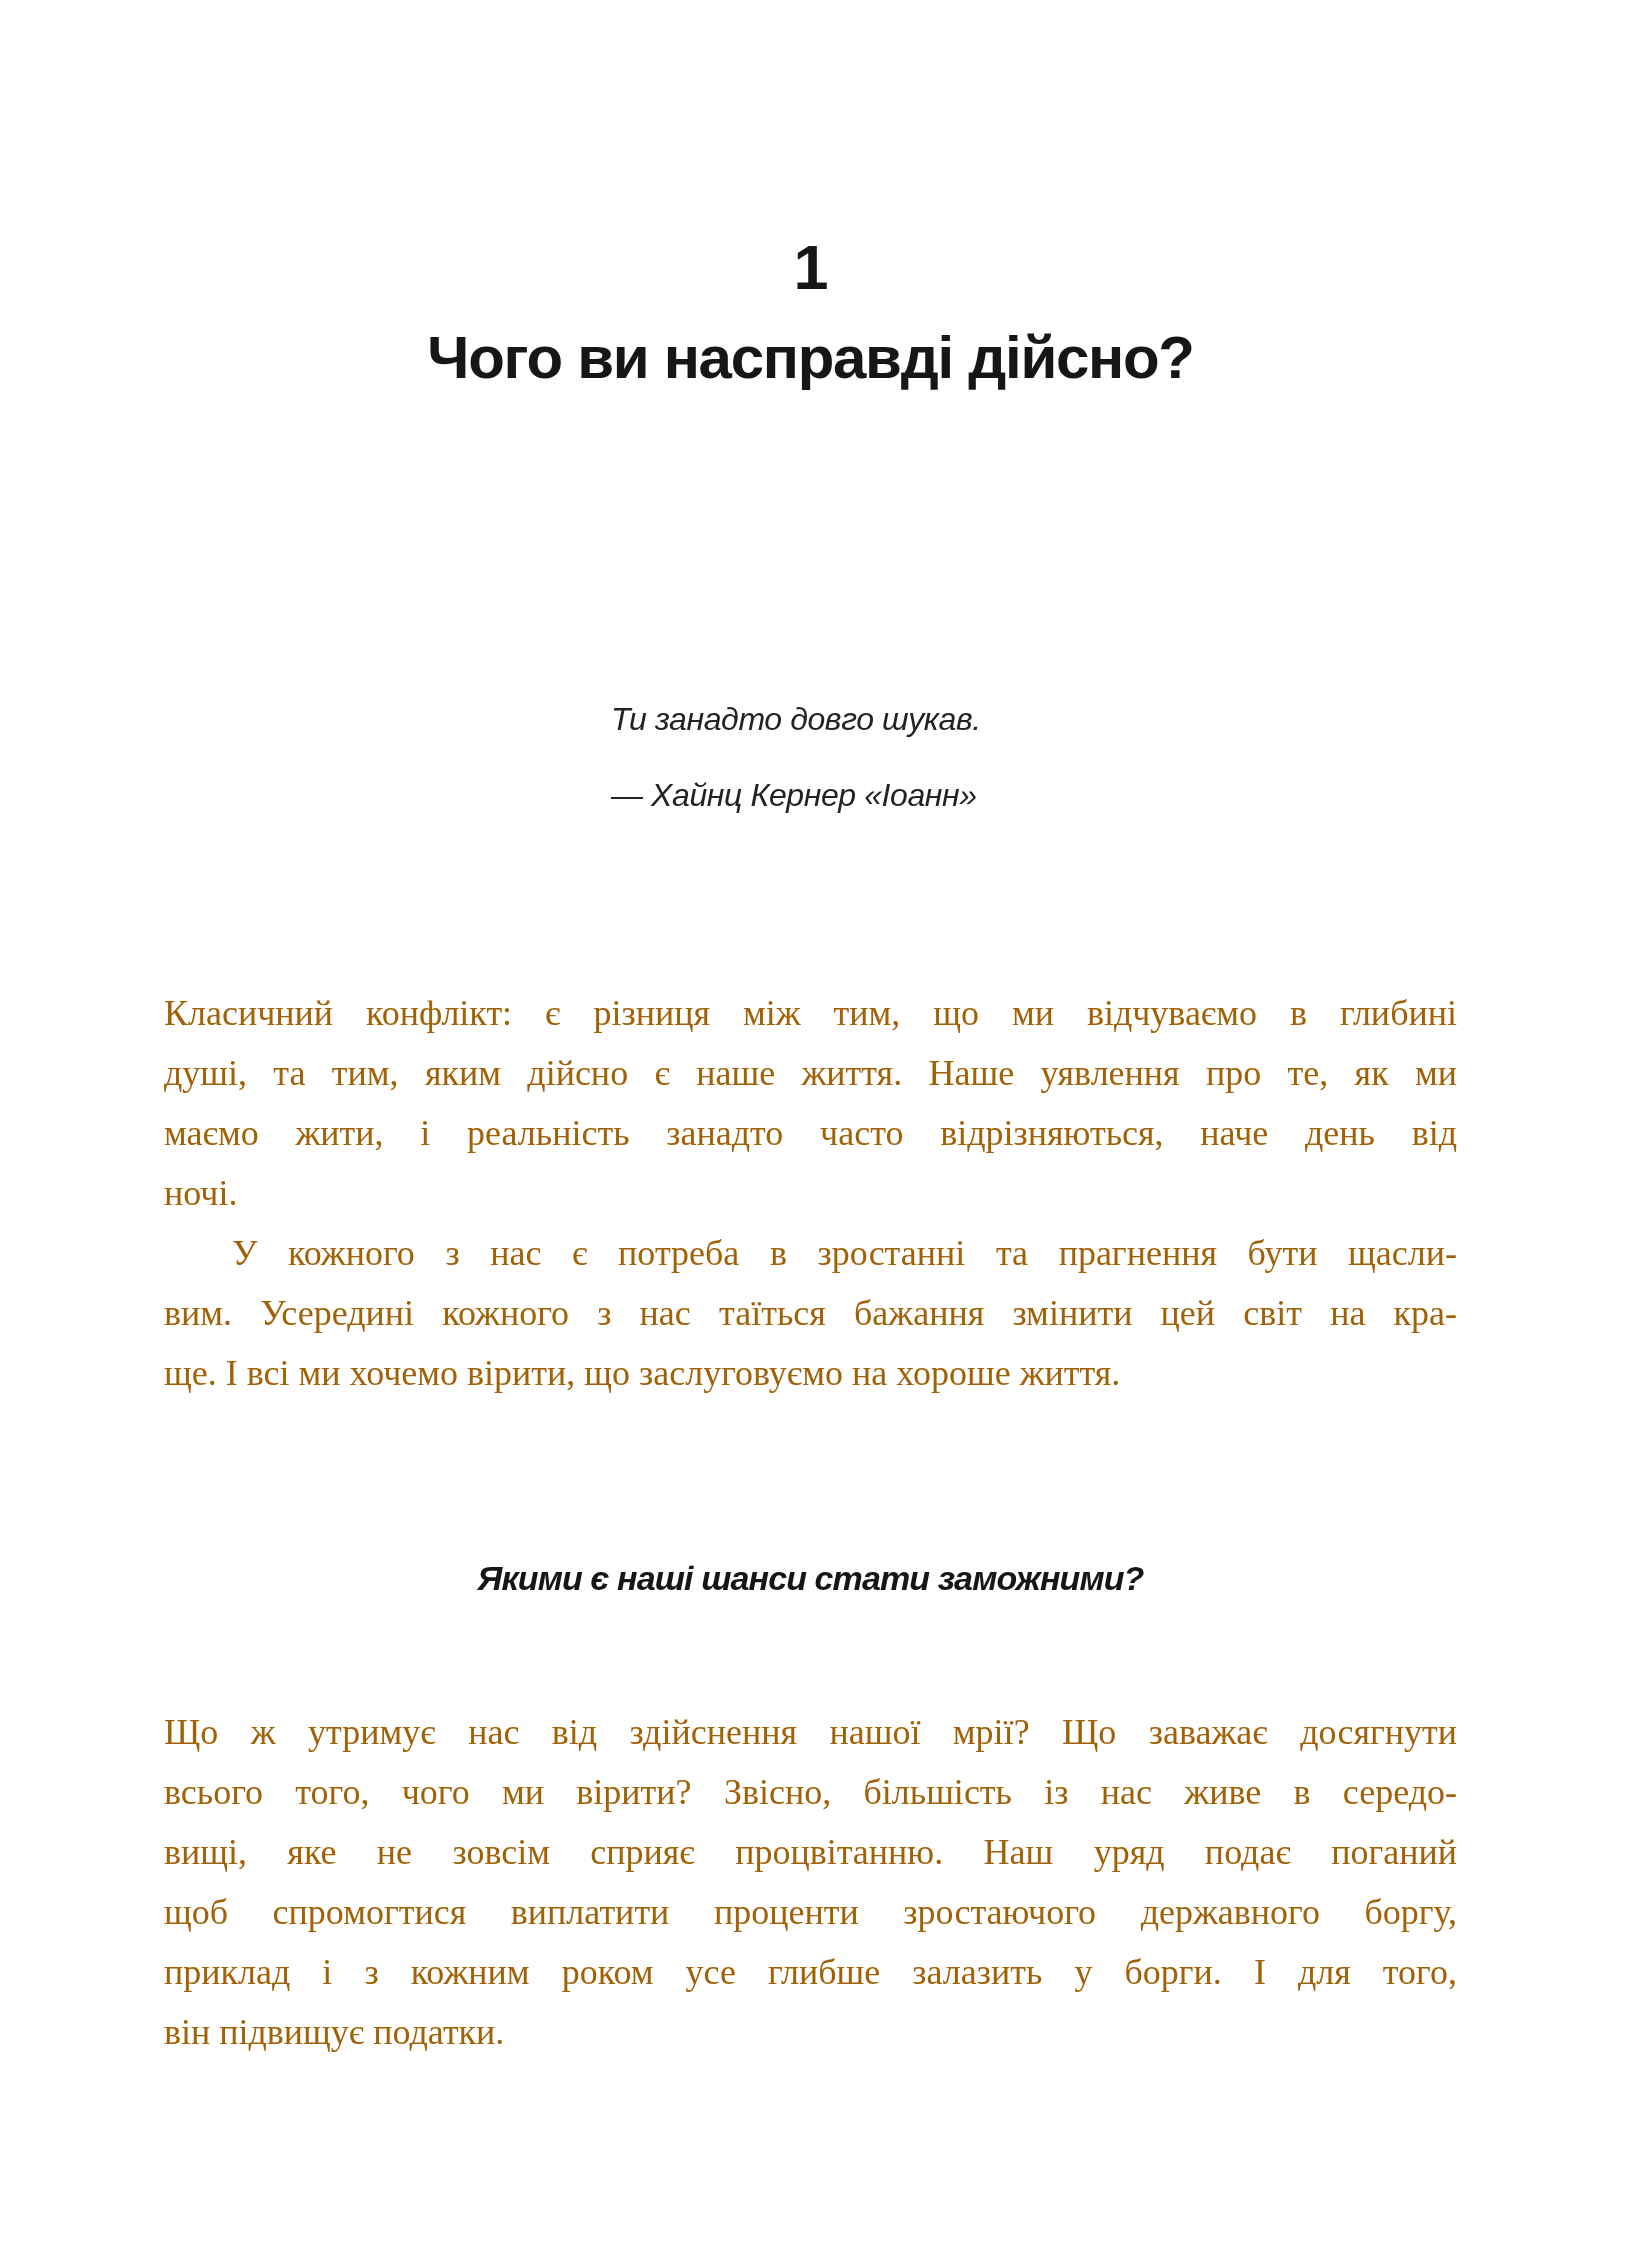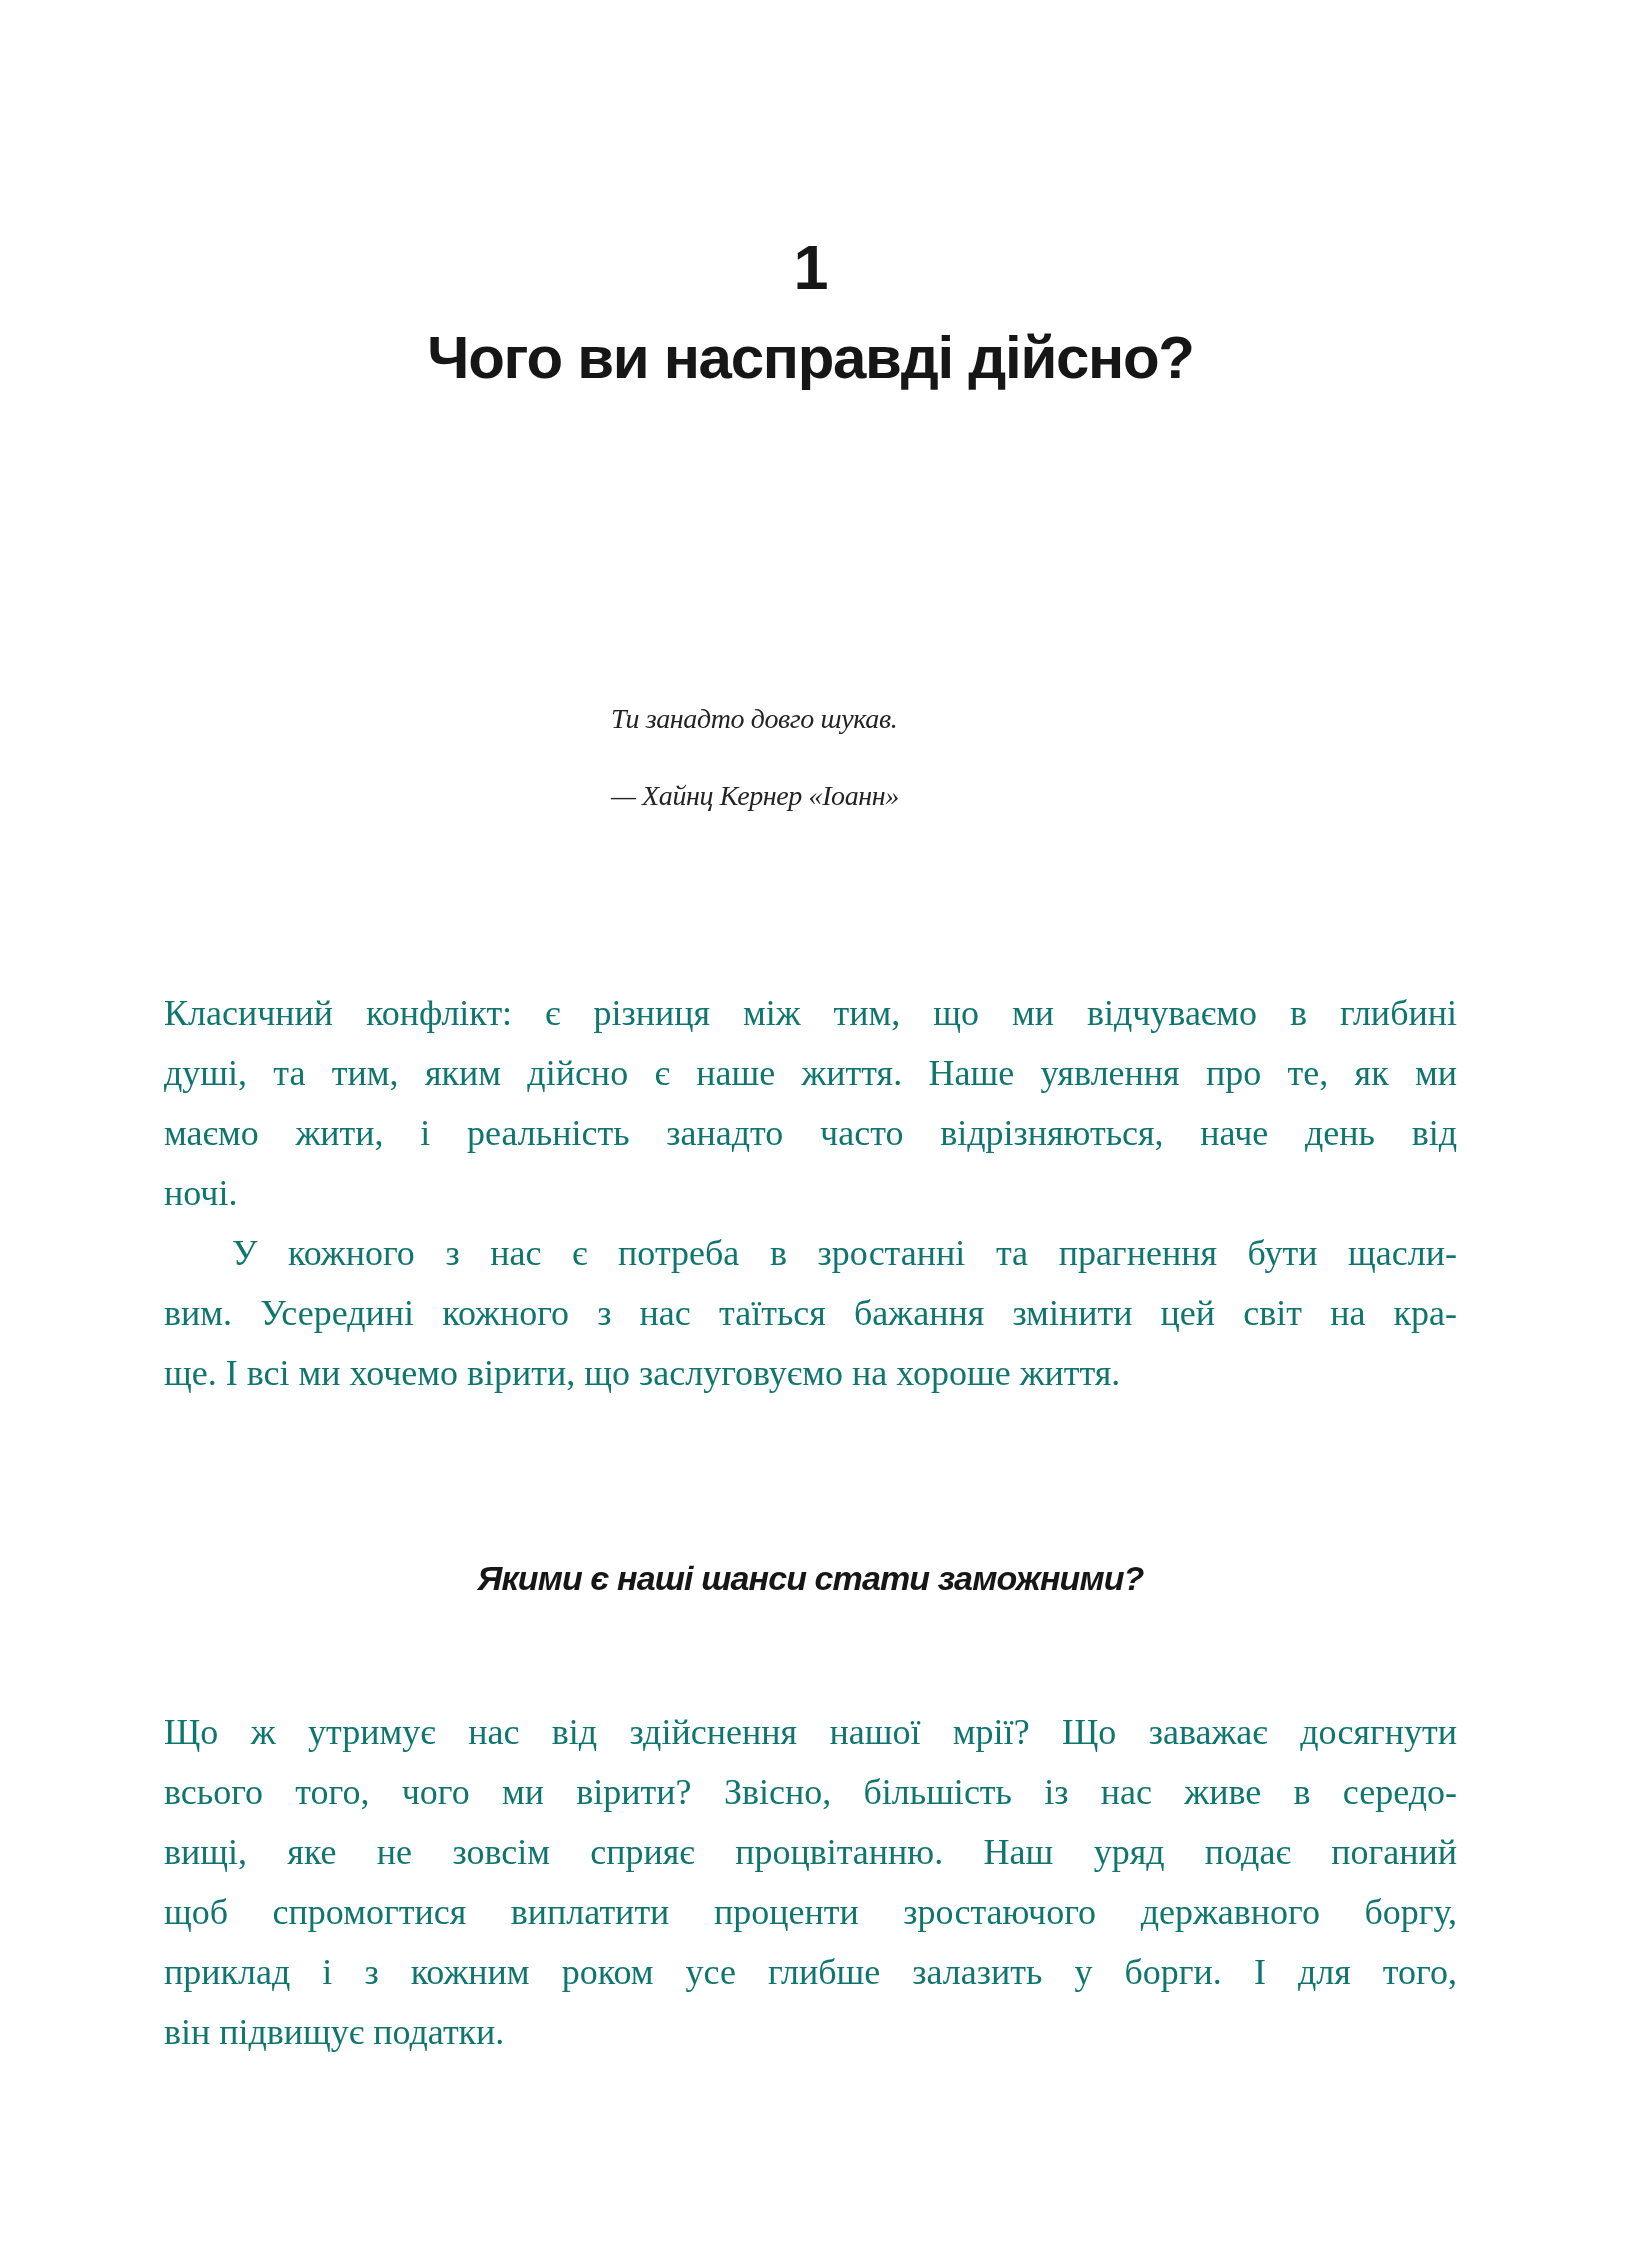--- a/index.html
+++ b/index.html
@@ -44,44 +44,44 @@
     line-height: 1.1;
     letter-spacing: -1.3px;
     color: #161616;
   }
   
   .epigraph {
     position: absolute;
     top: 688px;
     left: 611px;
     width: 830px;
-    font-family: Liberation Serif, serif;
+    font-family: Liberation Sans, sans-serif;
     font-style: italic;
-    font-size: 28px;
+    font-size: 32px;
     color: #232323;
   }
   .epigraph-quote .epigraph-line {
     line-height: 62px;
     text-align: left;
     letter-spacing: -0.4px;
   }
   .epigraph-attribution {
     margin-top: 20px;
     line-height: 51px;
     text-align: left;
     letter-spacing: -0.4px;
   }
   
   .body-block {
     position: absolute;
     left: 164px;
     width: 1293px;
     font-size: 36px;
     line-height: 60px;
-    color: #0f766e;
+    color: #a16207;
   }
   .body-block-1 { top: 983px; }
   .body-block-2 { top: 1702px; }
   .paragraph { margin: 0; }
   .line { white-space: nowrap; }
   .line.fill {
     white-space: normal;
     text-align: justify;
     text-align-last: justify;
   }

